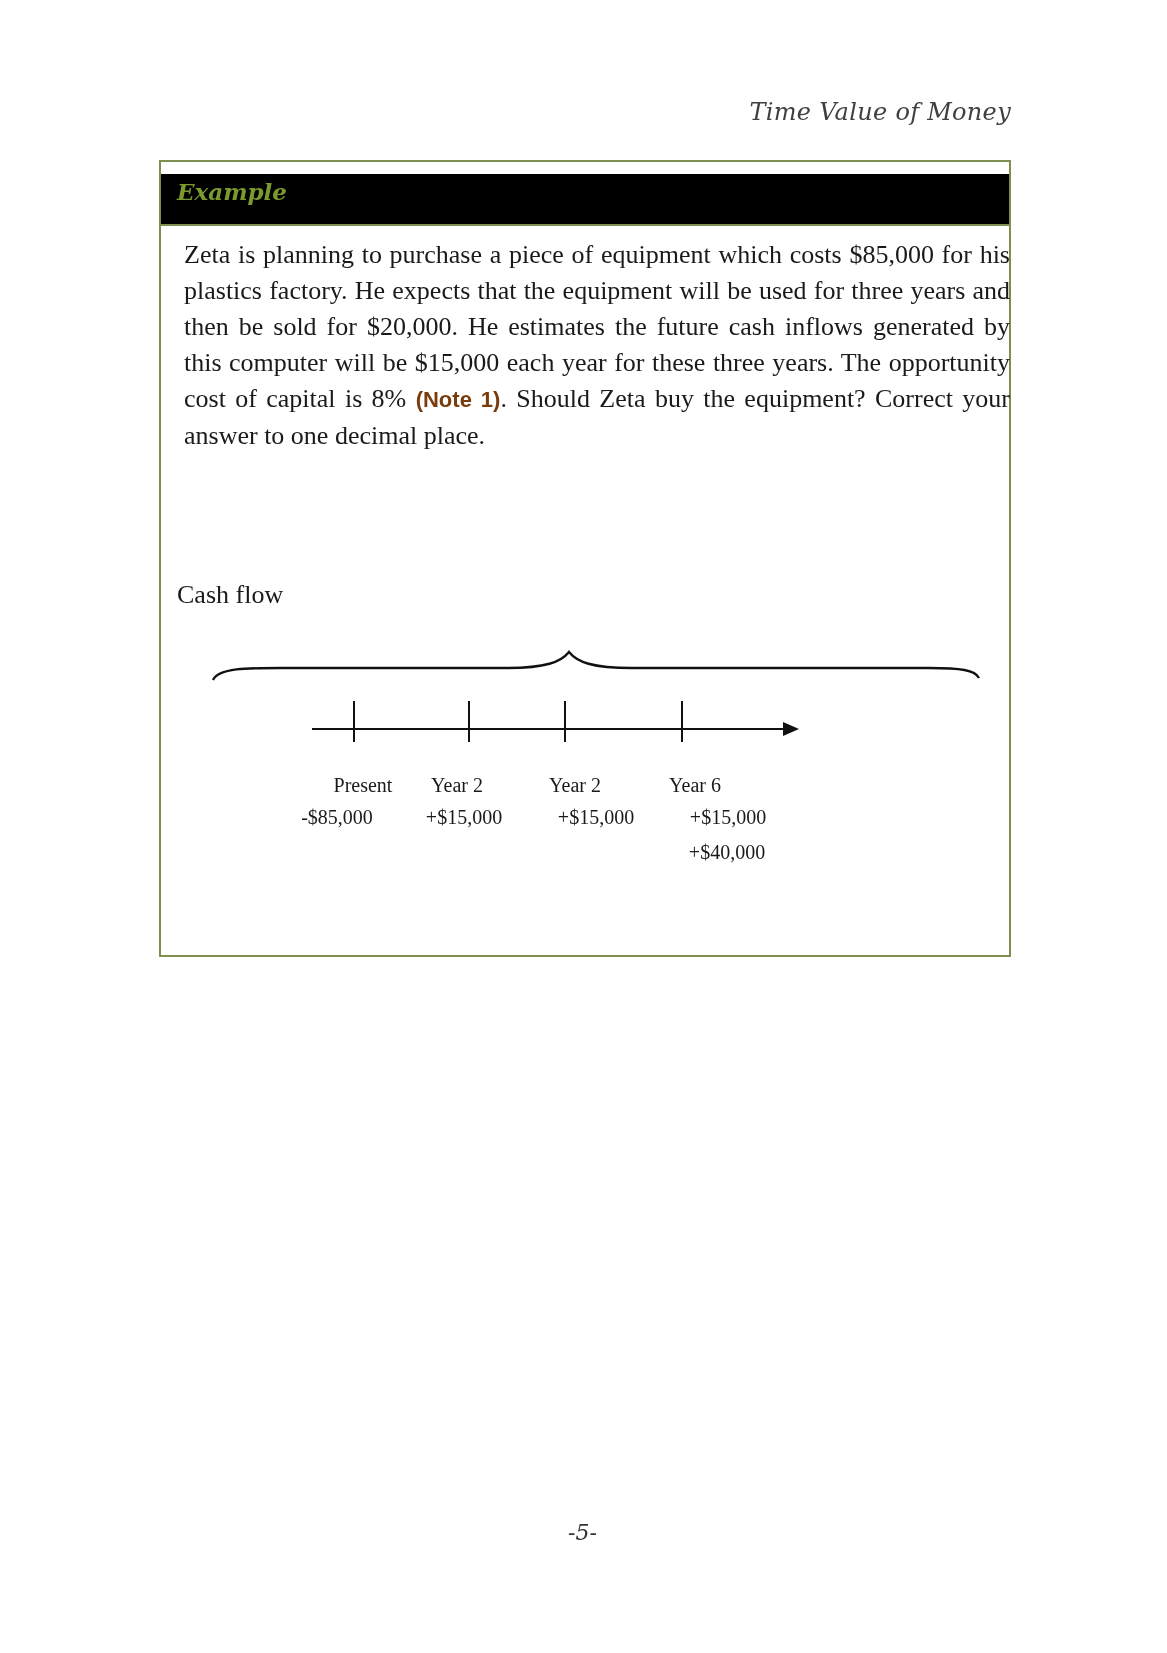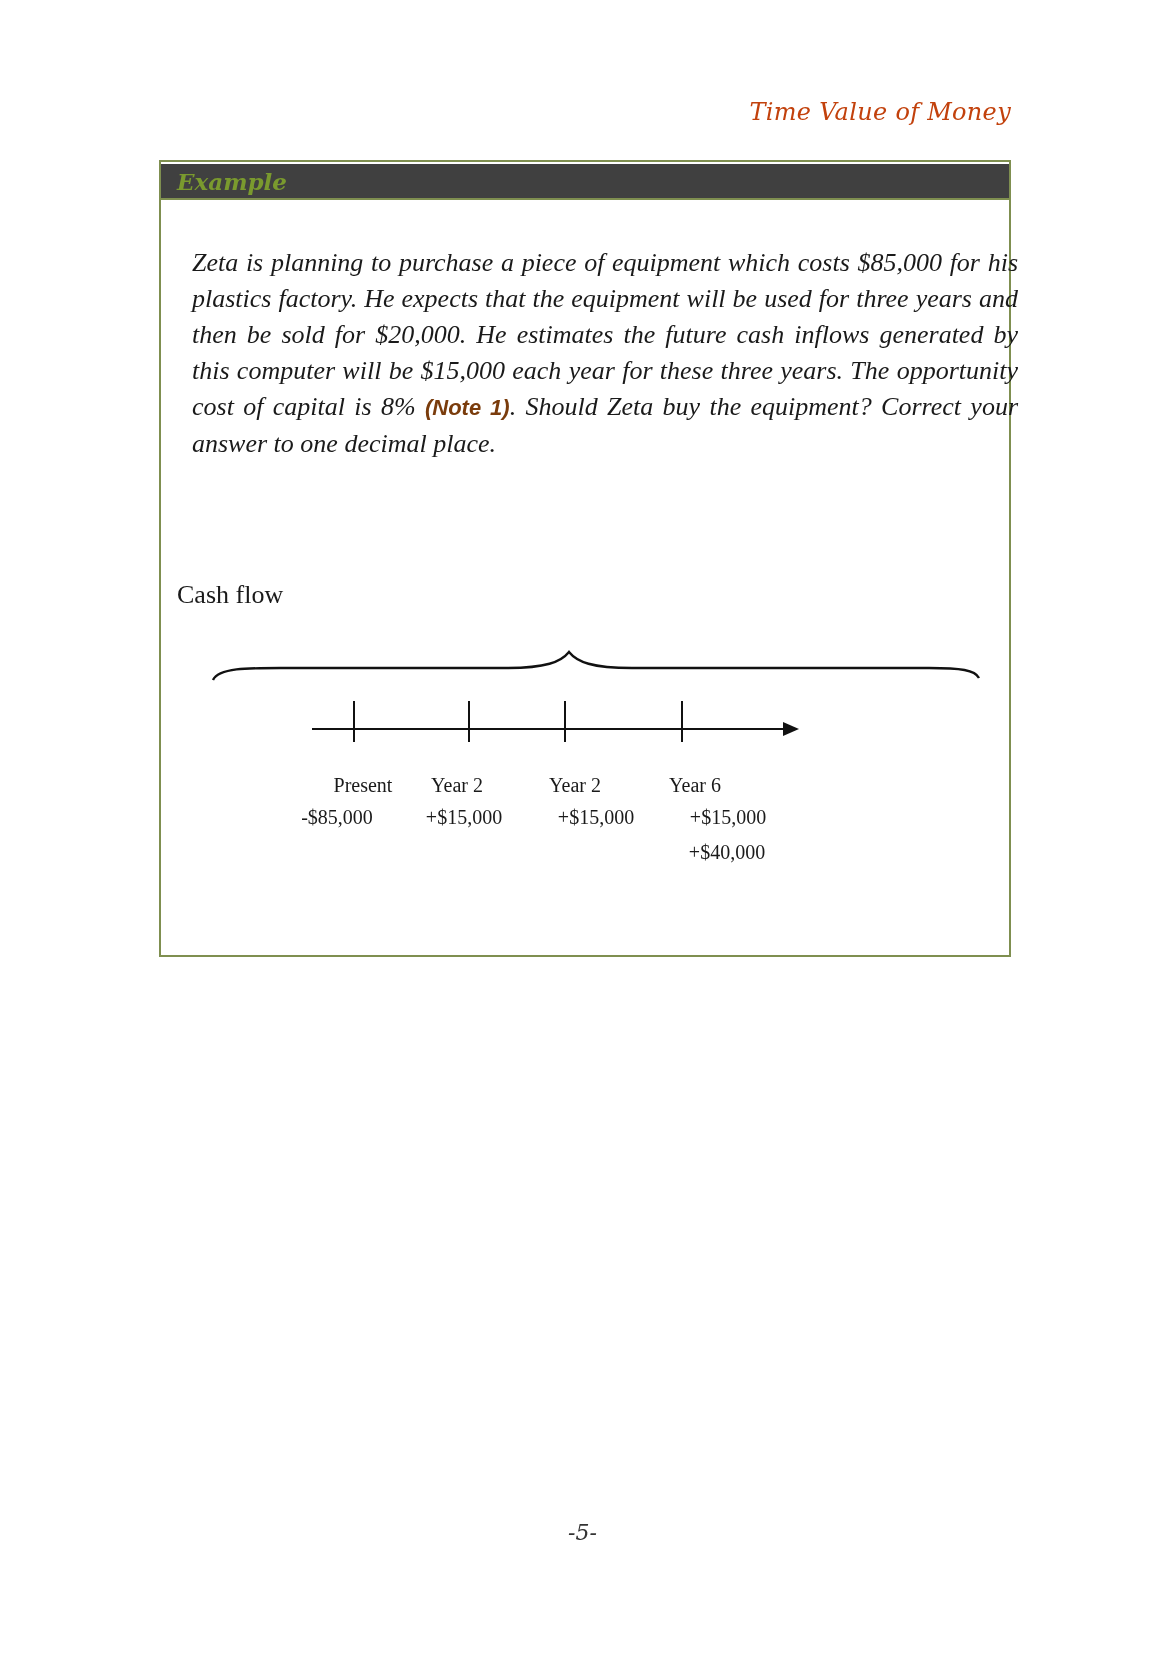--- a/index.html
+++ b/index.html
@@ -2,30 +2,30 @@
 <html><head>
 <meta charset="utf-8">
 <style>
   html, body { margin: 0; padding: 0; }
   body {
     width: 1167px; height: 1653px; background: #ffffff; position: relative; overflow: hidden;
     font-family: "Liberation Serif", "DejaVu Serif", serif; color: #1a1a1a;
   }
   .running-head {
     position: absolute; right: 156px; top: 98px;
-    font-family: "DejaVu Serif", serif; font-style: italic; font-size: 24px; color: #c2410c;
+    font-family: "DejaVu Serif", serif; font-style: italic; font-size: 24px; color: #404040;
     letter-spacing: 0.3px;
   }
   .example-box {
     position: absolute; left: 159px; top: 160px; width: 852px; height: 797px;
     border: 2px solid #7f8f50; box-sizing: border-box; background: #fff;
   }
   .example-header {
-    position: absolute; left: 0; top: 2px; right: 0; height: 36px;
-    background: #404040; border-bottom: 2px solid #7f8f50; box-sizing: border-box;
+    position: absolute; left: 0; top: 12px; right: 0; height: 52px;
+    background: #000000; border-bottom: 2px solid #7f8f50; box-sizing: border-box;
   }
   .example-title {
     position: absolute; left: 16px; top: 4px;
     font-family: "DejaVu Serif", serif; font-style: italic; font-weight: bold; font-size: 23px; color: #7a9a2e;
   }
   .problem-text {
     position: absolute; left: 15px; top: 67px; width: 826px;
     font-size: 26px; line-height: 36px; text-align: justify; color: #1a1a1a;
   }
   .note-link {
@@ -53,21 +53,21 @@
 </head>
 <body>
 
 <div class="running-head">Time Value of Money</div>
 
 <div class="example-box">
   <div class="example-header">
     <span class="example-title">Example</span>
   </div>
 
-  <p class="problem-text" style="margin:16px;font-style:italic;">
+  <p class="problem-text" style="margin:8px;">
     <span>Zeta is planning to purchase a piece of equipment which costs $85,000 for his plastics factory. He expects that the equipment will be used for three years and then be sold for $20,000. He estimates the future cash inflows generated by this computer will be $15,000 each year for these three years. The opportunity cost of capital is 8% </span><span class="note-link">(Note 1)</span><span>. Should Zeta buy the equipment? Correct your answer to one decimal place.</span>
   </p>
 
   <div class="cashflow-label">Cash flow</div>
 
   <svg class="diagram" viewBox="0 0 852 797">
 
     <path d="M52 518 C 58 505, 90 506, 130 506 L 345 506 C 385 506, 400 500, 408 490 C 416 500, 431 506, 471 506 L 768 506 C 800 506, 814 508, 818 516" fill="none" stroke="#111" stroke-width="2.4"></path>
 
     <line x1="151" y1="567" x2="625" y2="567" stroke="#111" stroke-width="2"></line>

